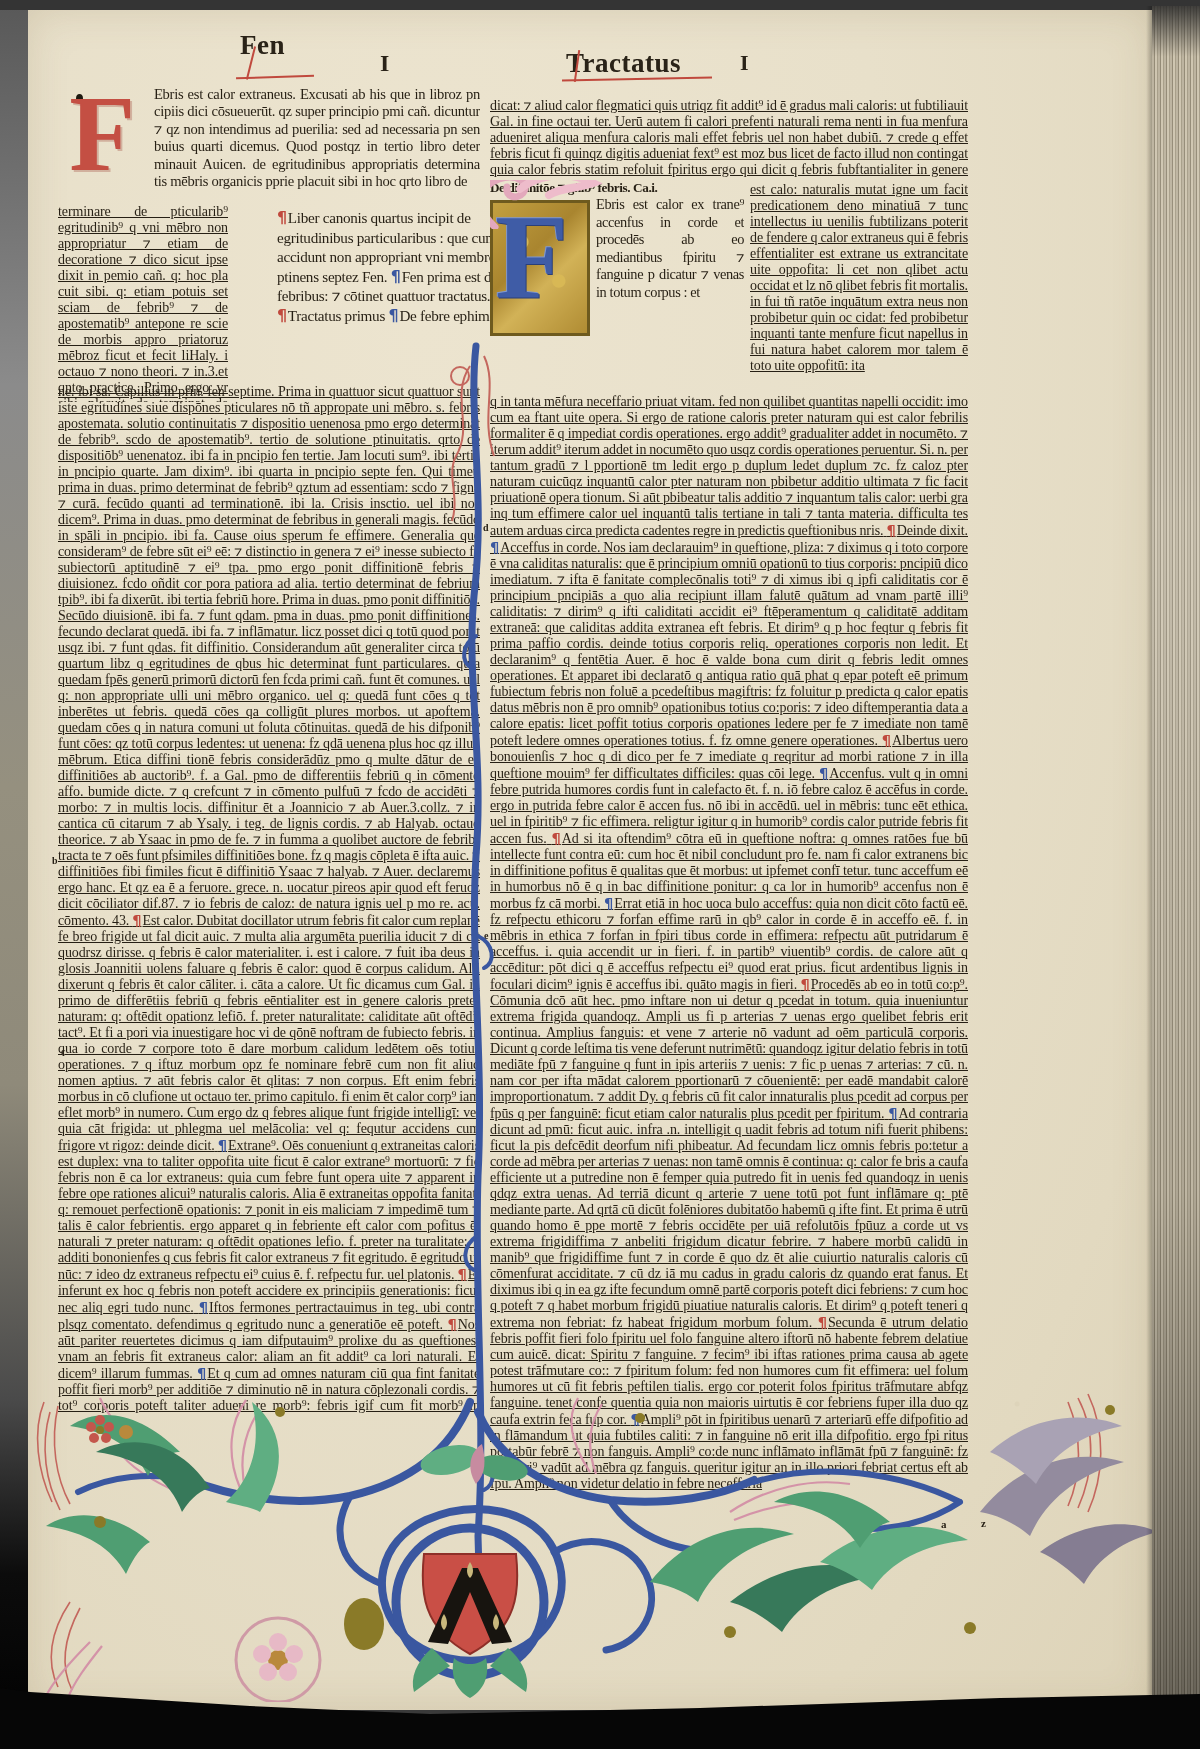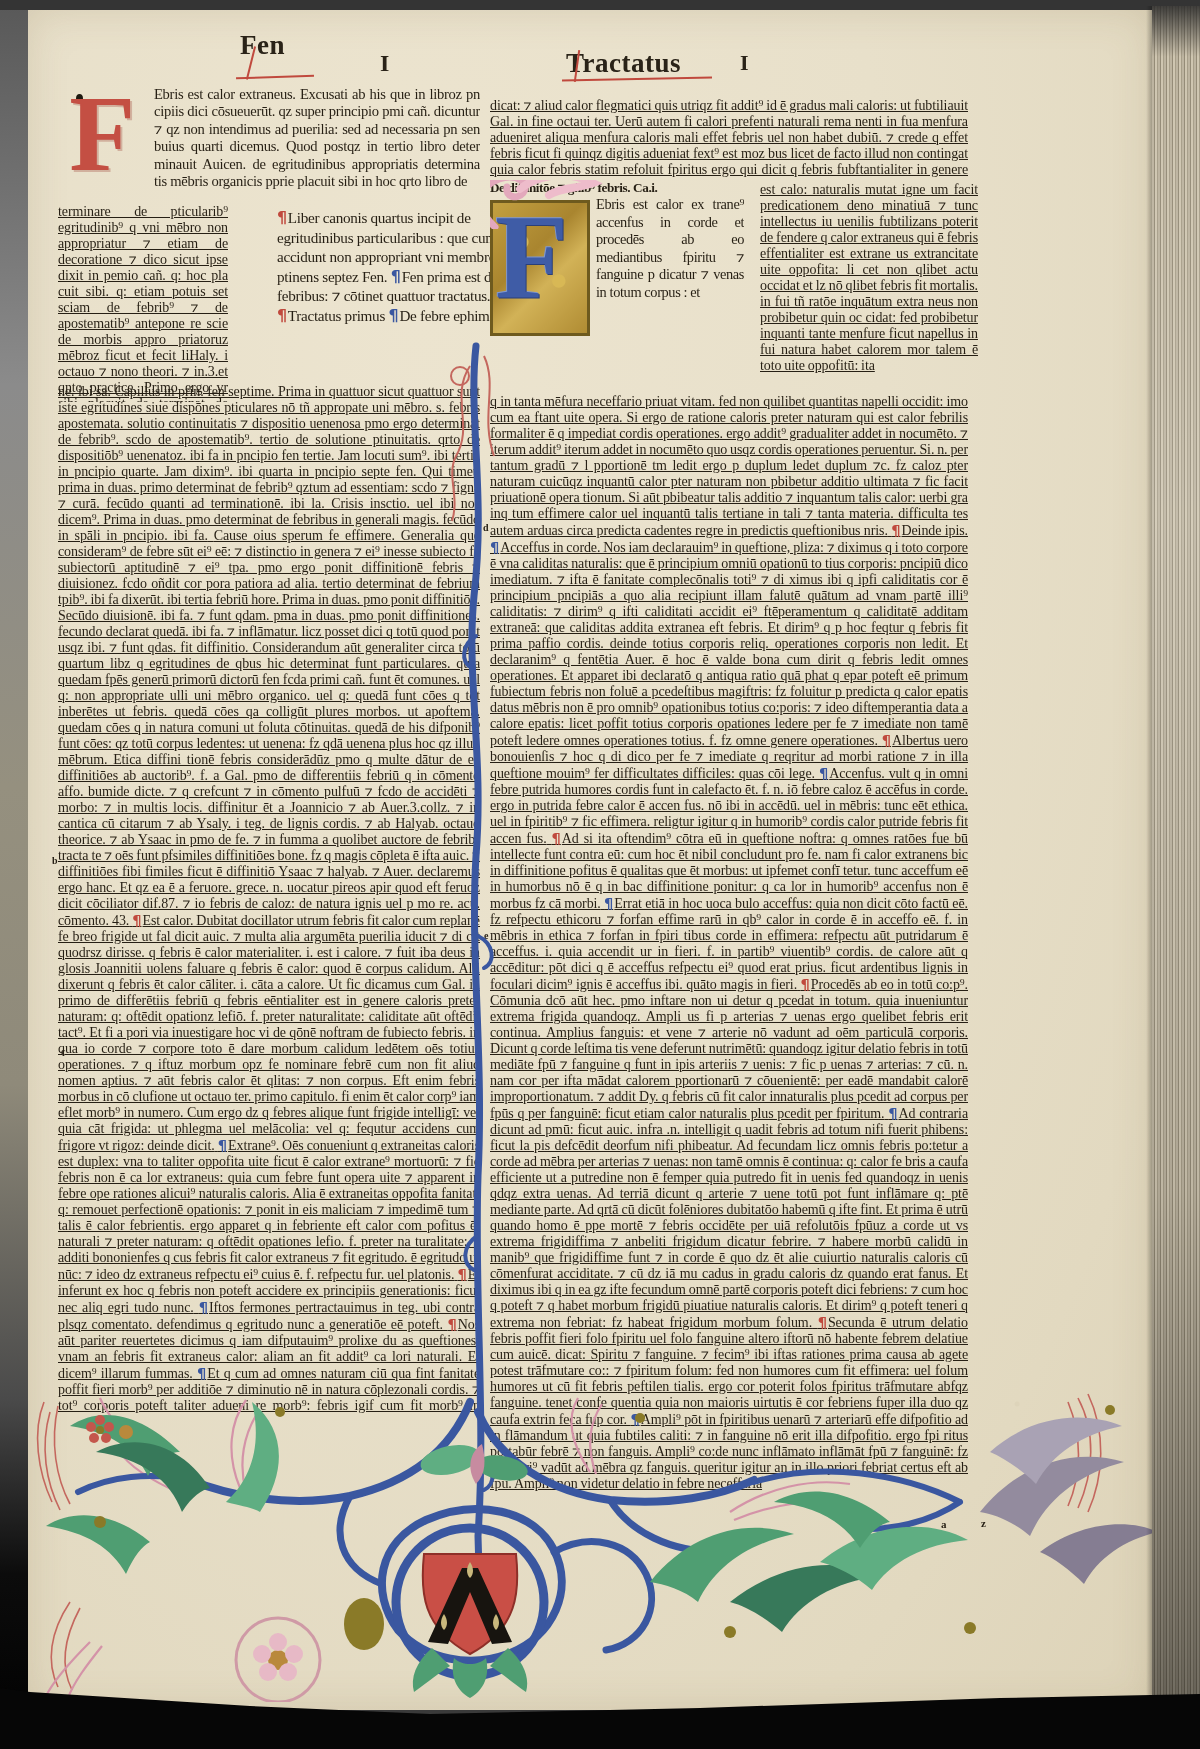--- a/index.html
+++ b/index.html
@@ -77,21 +77,21 @@
     background:
       radial-gradient(circle at 30% 30%,#d8b855 0 6%,transparent 7%),
       radial-gradient(circle at 70% 60%,#d8b855 0 6%,transparent 7%),
       linear-gradient(135deg,#c3a040 0%,#a9852f 40%,#d2b257 60%,#b08c33 100%);
     border:3px solid #6e5a1e;box-sizing:border-box;}
   .illum .blue-f{position:absolute;left:2px;top:-4px;width:100%;
     font-size:120px;line-height:118px;font-weight:700;color:#3f5ca6;
     text-shadow:1px 1px 0 #2a3f78,-1px -1px 0 #7f97d0;}
   .pink-flourish{position:absolute;left:-28px;top:-34px;width:150px;height:60px;}
   .rc-large{font-size:14.4px;line-height:17.6px;color:#261f14;text-align:justify;letter-spacing:-0.4px;}
-  .rc-sidecol{position:absolute;left:260px;top:2px;width:218px;height:210px;margin-left:10px;}
+  .rc-sidecol{position:absolute;left:260px;top:2px;width:218px;height:210px;}
   .rc-body{position:absolute;left:462px;top:384px;width:478px;height:1122px;}
   
   .gutter-flourish{position:absolute;left:412px;top:326px;width:74px;height:1280px;}
   .ornament{position:absolute;left:2px;top:1382px;width:1130px;height:310px;}
 </style>
 </head>
 <body>
 
 <div class="left-edge"></div>
 <div class="top-edge"></div>
@@ -163,21 +163,21 @@
       <div class="rc-large">Ebris est calor ex trane⁹ accenfus in corde et procedēs ab eo mediantibus fpiritu ⁊ fanguine p dicatur ⁊ venas in totum corpus : et</div>
     </div>
     <div class="rc-sidecol smalltext">est calo: naturalis mutat igne um facit predicationem deno minatiuā ⁊ tunc intellectus iu uenilis fubtilizans poterit de fendere q calor extraneus qui ē febris effentialiter est extrane us extrancitate uite oppofita: li cet non qlibet actu occidat et lz nō qlibet febris fit mortalis. in fui tñ ratōe inquātum extra neus non probibetur quin oc cidat: fed probibetur inquanti tante menfure ficut napellus in fui natura habet calorem mor talem ē toto uite oppofitū: ita</div>
   </div>
 
   <div class="rc-body smalltext">
     
   
       <span class="para"><span>q in tanta mēfura neceffario priuat vitam. fed non quilibet quantitas napelli occidit: imo cum ea ftant uite opera. Si ergo de ratione caloris preter naturam qui est calor febrilis formaliter ē q impediat cordis operationes. ergo addit⁹ gradualiter addet in nocumēto. ⁊ iterum addit⁹ iterum addet in nocumēto quo usqz cordis operationes peruentur. Si. n. per tantum gradū ⁊ l pportionē tm ledit ergo p duplum ledet duplum ⁊c. fz caloz pter naturam cuicūqz inquantū calor pter naturam non pbibetur additio ultimata ⁊ fic facit priuationē opera tionum. Si aūt pbibeatur talis additio ⁊ inquantum talis calor: uerbi gra inq tum effimere calor uel inquantū talis tertiane in tali ⁊ tanta materia. difficulta tes autem arduas circa predicta cadentes regre in predictis queftionibus nris.</span></span>
     
-      <span class="para"><span class="pil red">¶</span><span>Deinde ipis.</span></span>
+      <span class="para"><span class="pil red">¶</span><span>Deinde dixit.</span></span>
     
       <span class="para"><span class="pil blue">¶</span><span>Acceffus in corde. Nos iam declarauim⁹ in queftione, pliza: ⁊ diximus q i toto corpore ē vna caliditas naturalis: que ē principium omniū opationū to tius corporis: pncipiū dico imediatum. ⁊ ifta ē fanitate complecōnalis toti⁹ ⁊ di ximus ibi q ipfi caliditatis cor ē principium pncipiās a quo alia recipiunt illam falutē quātum ad vnam partē illi⁹ caliditatis: ⁊ dirim⁹ q ifti caliditati accidit ei⁹ ftēperamentum q caliditatē additam extraneā: que caliditas addita extranea eft febris. Et dirim⁹ q p hoc feqtur q febris fit prima paffio cordis. deinde totius corporis reliq. operationes corporis non ledit. Et declaranim⁹ q fentētia Auer. ē hoc ē valde bona cum dirit q febris ledit omnes operationes. Et apparet ibi declaratō q antiqua ratio quā phat q epar poteft eē primum fubiectum febris non foluē a pcedeſtibus magiftris: fz foluitur p predicta q calor epatis datus mēbris non ē pro omnib⁹ opationibus totius co:poris: ⁊ ideo diftemperantia data a calore epatis: licet poffit totius corporis opationes ledere per fe ⁊ imediate non tamē poteft ledere omnes operationes totius. f. fz omne genere operationes.</span></span>
     
       <span class="para"><span class="pil red">¶</span><span>Albertus uero bonouienſis ⁊ hoc q di dico per fe ⁊ imediate q reqritur ad morbi ratione ⁊ in illa queftione mouim⁹ fer difficultates difficiles: quas cōi lege.</span></span>
     
       <span class="para"><span class="pil blue">¶</span><span>Accenfus. vult q in omni febre putrida humores cordis funt in calefacto ēt. f. n. iō febre caloz ē accēfus in corde. ergo in putrida febre calor ē accen fus. nō ibi in accēdū. uel in mēbris: tunc eēt ethica. uel in fpiritib⁹ ⁊ fic effimera. religtur igitur q in humorib⁹ cordis calor putride febris fit accen fus.</span></span>
     
       <span class="para"><span class="pil red">¶</span><span>Ad si ita oftendim⁹ cōtra eū in queftione noftra: q omnes ratōes fue bū intellecte funt contra eū: cum hoc ēt nibil concludunt pro fe. nam fi calor extranens bic in diffinitione pofitus ē qualitas que ēt morbus: ut ipfemet confī tetur. tunc acceffum eē in humorbus nō ē q in bac diffinitione ponitur: q ca lor in humorib⁹ accenfus non ē morbus fz cā morbi.</span></span>
     
       <span class="para"><span class="pil blue">¶</span><span>Errat etiā in hoc uoca bulo acceffus: quia non dicit cōto factū eē. fz refpectu ethicoru ⁊ forfan effime rarū in qb⁹ calor in corde ē in acceffo eē. f. in mēbris in ethica ⁊ forfan in fpiri tibus corde in effimera: refpectu aūt putridarum ē acceffus. i. quia accendit ur in fieri. f. in partib⁹ viuentib⁹ cordis. de calore aūt q accēditur: pōt dici q ē acceffus refpectu ei⁹ quod erat prius. ficut ardentibus lignis in foculari dicim⁹ ignis ē acceffus ibi. quāto magis in fieri.</span></span>

